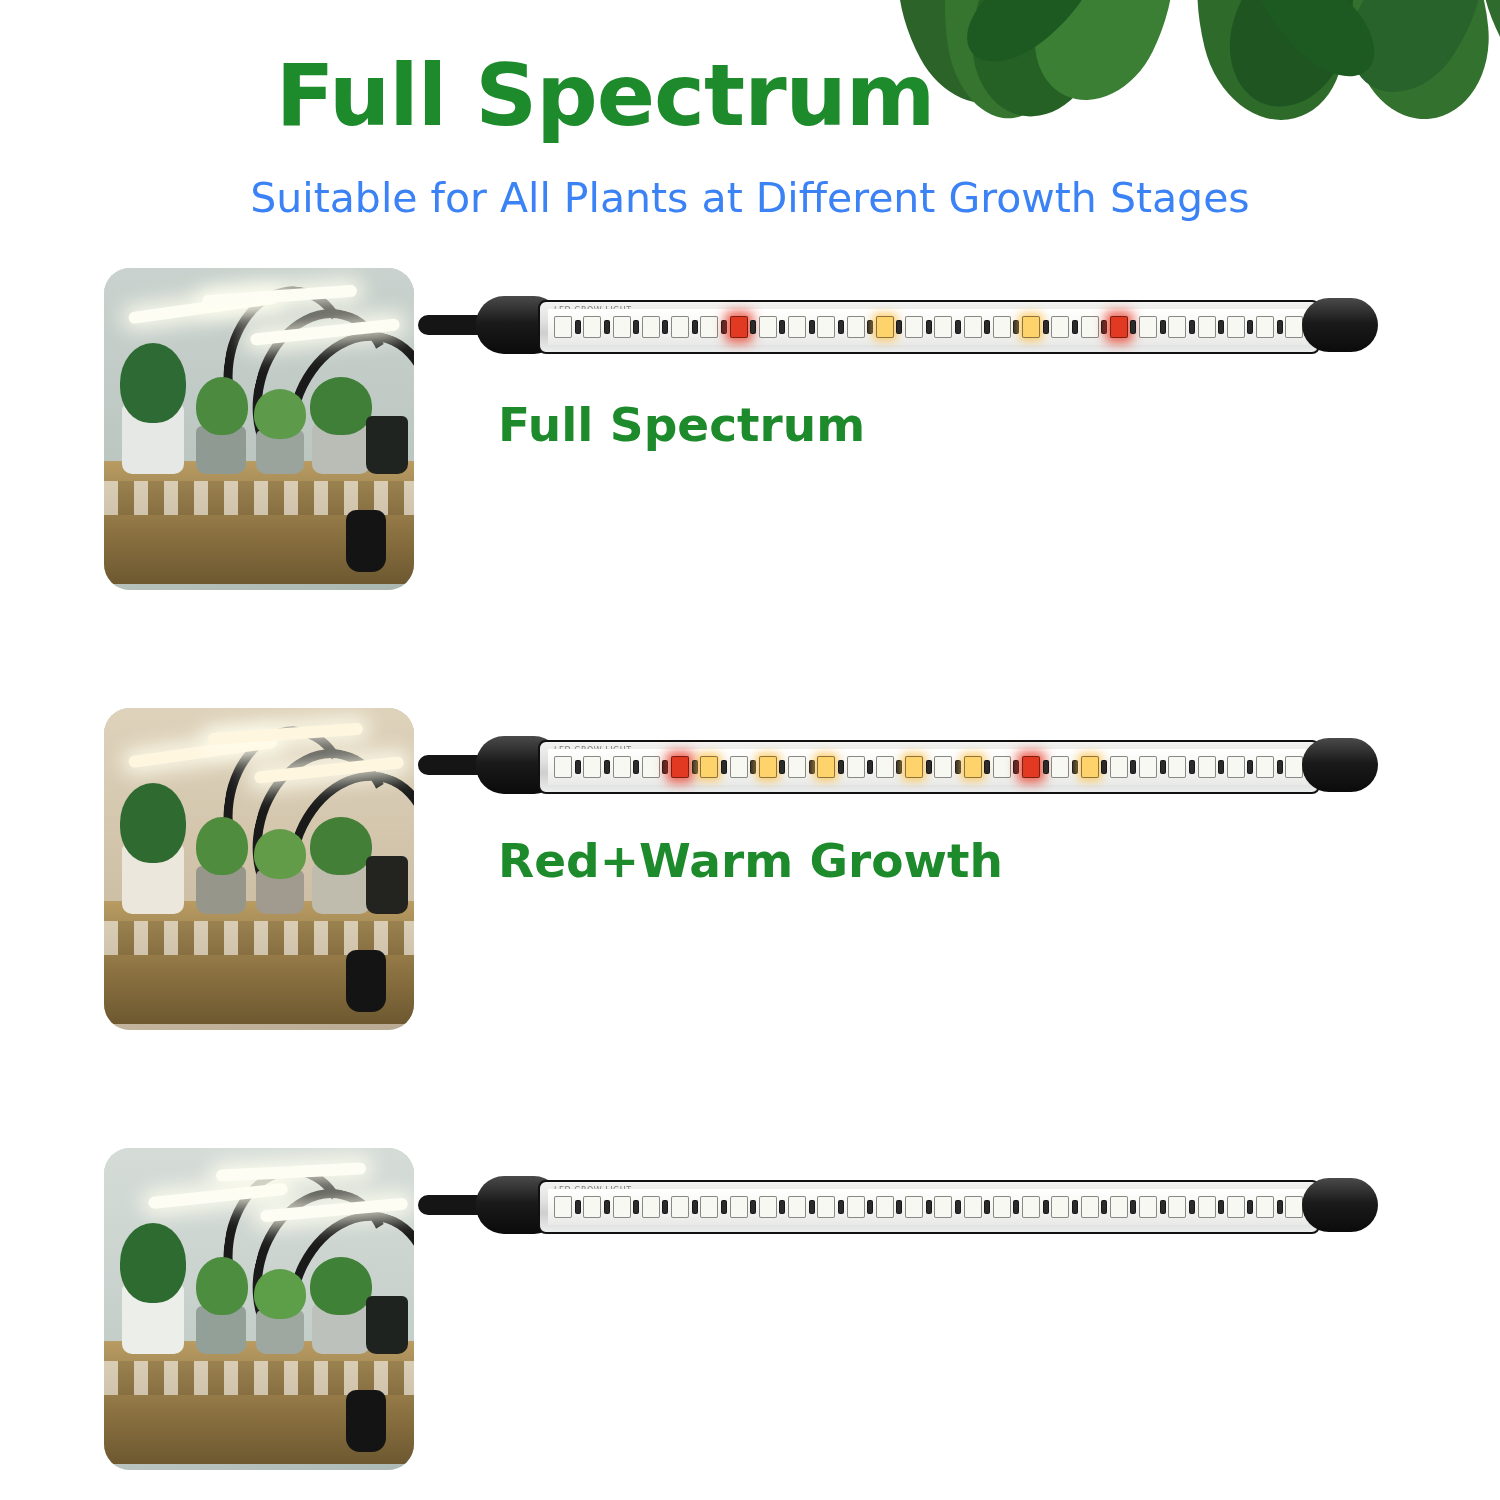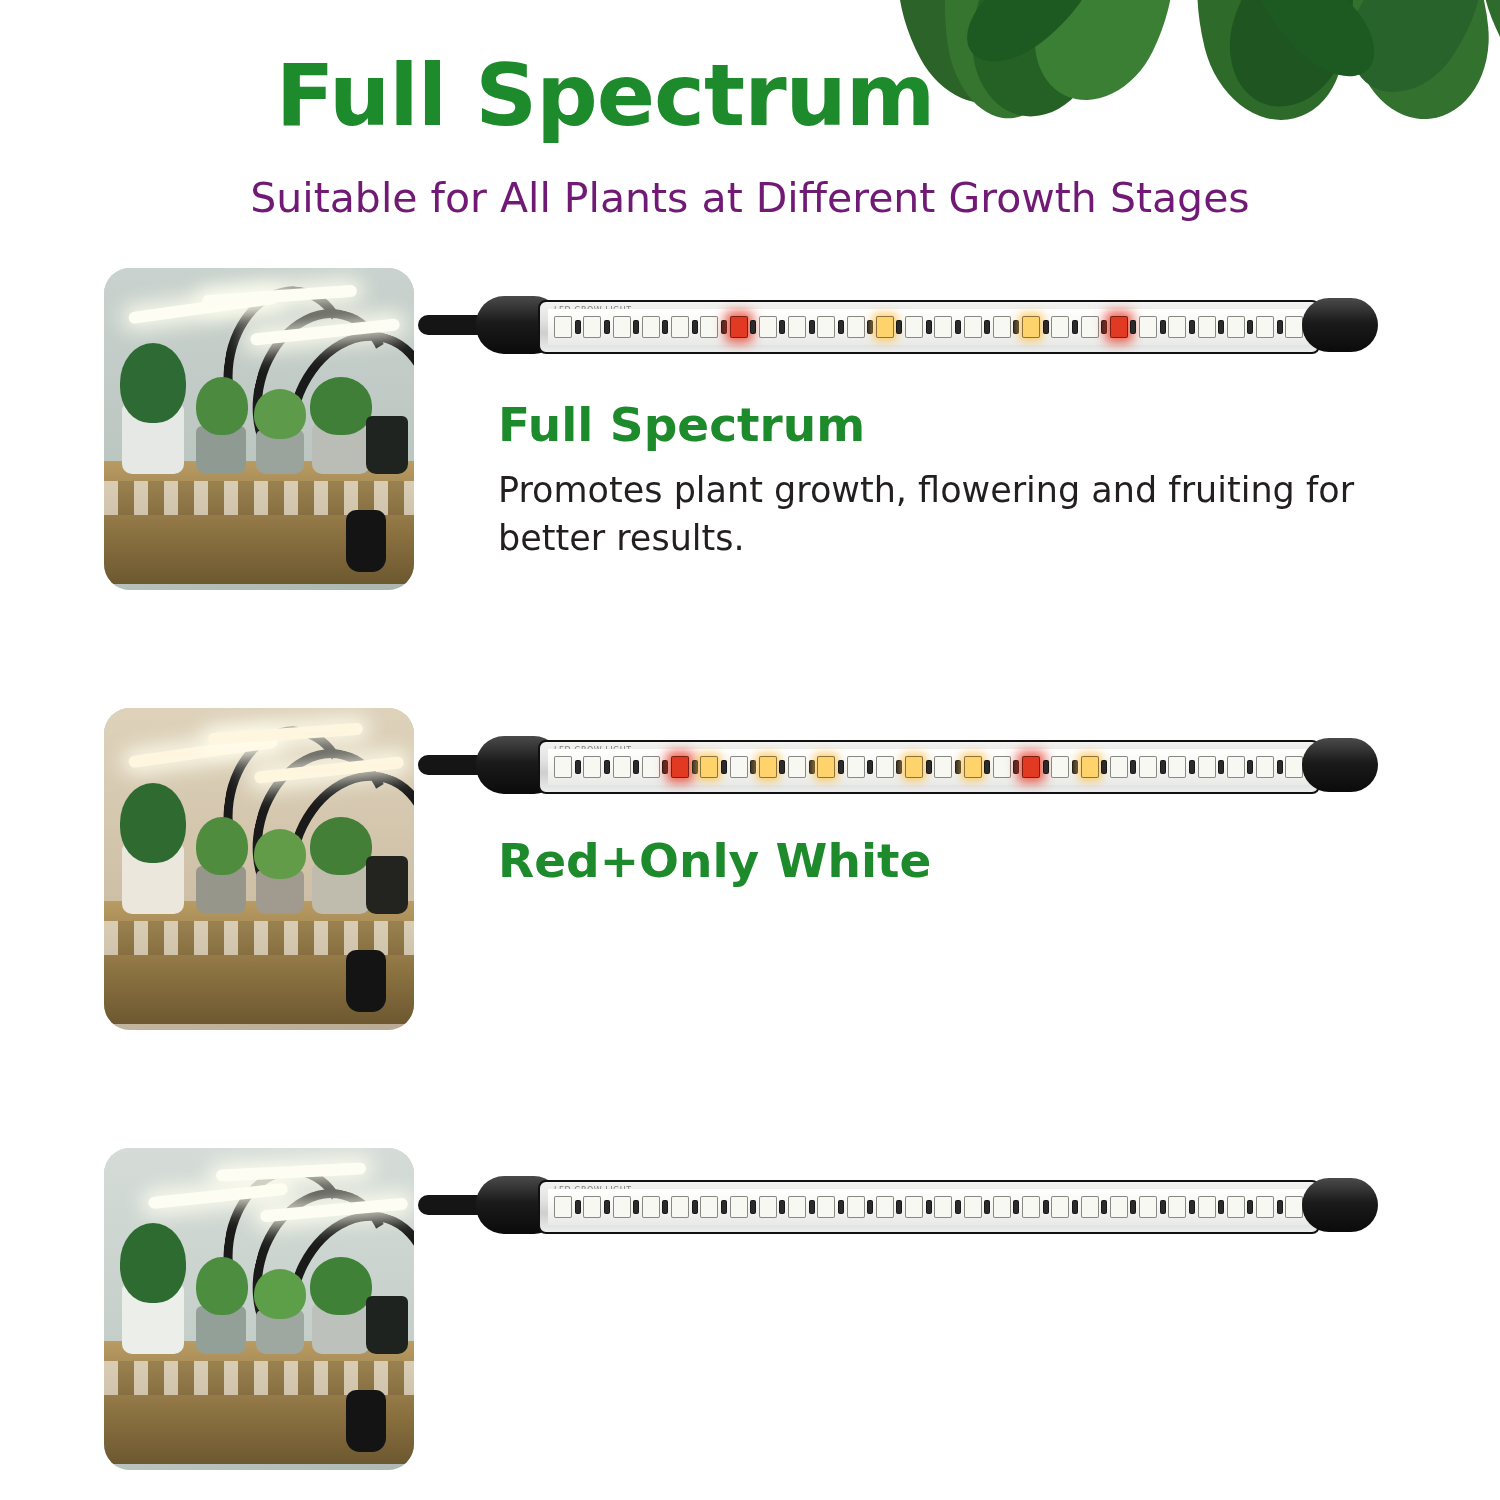--- a/index.html
+++ b/index.html
@@ -33,21 +33,21 @@
     letter-spacing: -1px;
     line-height: 1;
   }
   .sub-title {
     position: absolute;
     top: 178px;
     left: 0;
     width: 1500px;
     text-align: center;
     font-size: 41px;
-    color: #701a75;
+    color: #3b82f6;
     line-height: 1;
   }
 
   
   .foliage {
     position: absolute;
     top: 0;
     right: 0;
     width: 660px;
     height: 200px;
@@ -347,21 +347,20 @@
           <span class="led cw"></span>
           <span class="led dk" style="width: 4px; height: 12px;"></span>
           <span class="led cw"></span>
         </div>
     </div>
     <div class="cap-right"></div>
   </div>
 
   <div class="textblock">
     <p class="feature-title">Full Spectrum</p>
-    <p class="feature-desc">Promotes plant growth, flowering and fruiting for better results.</p>
   </div>
 </div>
 
 <div class="row row-2">
 
   <div class="thumb">
     <div class="photo-bg photo-warm"></div>
     <div class="wall" style="background:linear-gradient(180deg,#ded2bb 0%,#cdbfa5 100%);"></div>
     <div class="shelf"></div>
     <div class="gooseneck" style="left:120px; top:18px; width:110px; height:150px; transform:rotate(8deg);"></div>
@@ -438,21 +437,21 @@
           <span class="led dk" style="width: 4px; height: 12px;"></span>
           <span class="led cw"></span>
           <span class="led dk" style="width: 4px; height: 12px;"></span>
           <span class="led cw"></span>
         </div>
     </div>
     <div class="cap-right"></div>
   </div>
 
   <div class="textblock">
-    <p class="feature-title">Red+Only White</p>
+    <p class="feature-title">Red+Warm Growth</p>
   </div>
 </div>
 
 <div class="row row-3">
 
   <div class="thumb">
     <div class="photo-bg photo-cool2"></div>
     <div class="wall" style="background:linear-gradient(180deg,#d5dcd8 0%,#c4cec9 100%);"></div>
     <div class="shelf"></div>
     <div class="gooseneck" style="left:120px; top:18px; width:110px; height:150px; transform:rotate(8deg);"></div>

